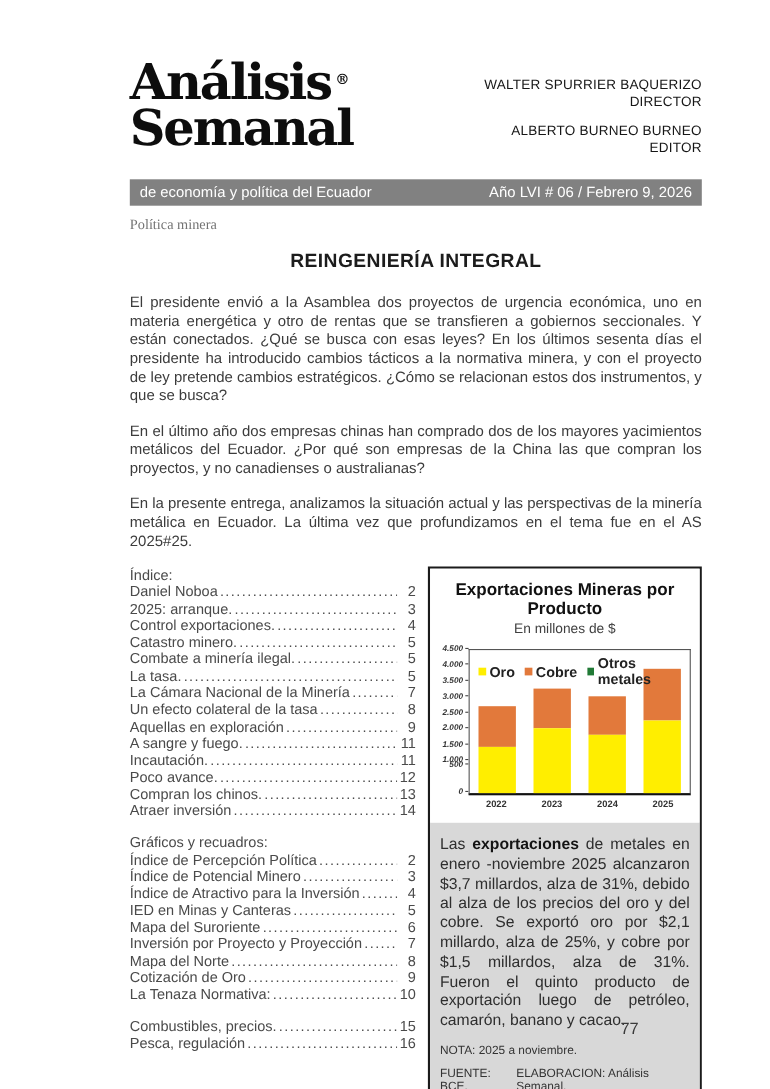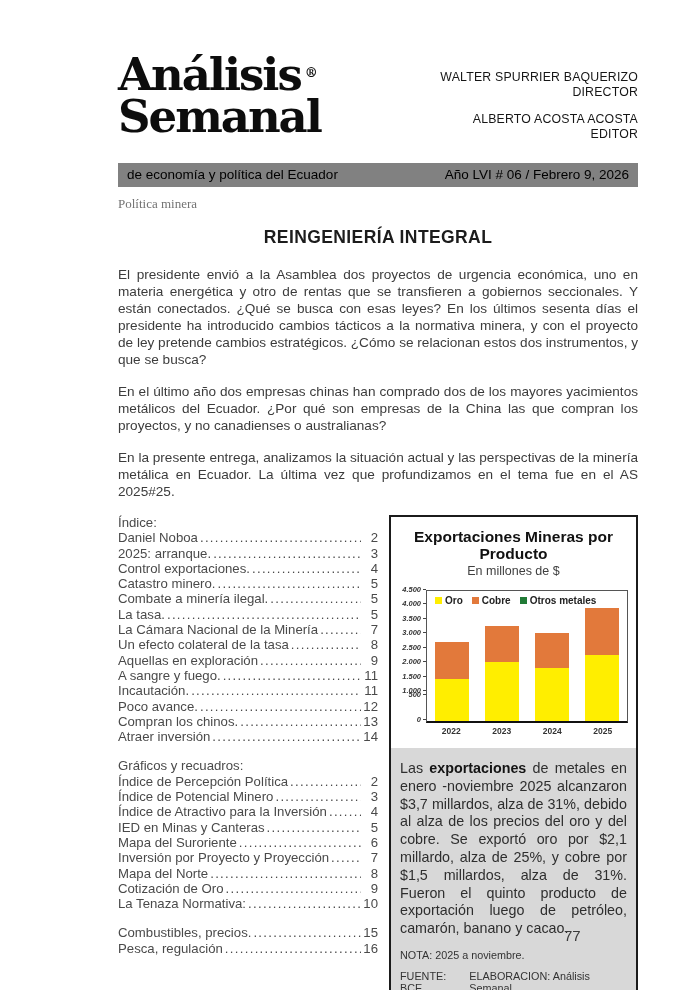--- a/index.html
+++ b/index.html
@@ -12,21 +12,21 @@
   
   .masthead{display:flex;align-items:flex-start;}
   .logo{font-family:"DejaVu Serif",serif;font-weight:bold;color:#0d0d0d;
         font-size:45px;line-height:42px;letter-spacing:-2px;}
   .logo .reg{font-size:13px;letter-spacing:0;vertical-align:top;position:relative;top:-2px;margin-left:4px;}
   .credits{margin-left:auto;text-align:right;padding-top:16px;font-size:12.3px;
            line-height:14.5px;color:#161616;letter-spacing:.2px;}
   .credit-group{margin-bottom:13px;}
 
   
-  .issue-bar{margin-top:9px;background:#818181;color:#000000;font-size:13.5px;
+  .issue-bar{margin-top:9px;background:#818181;color:#ffffff;font-size:13.5px;
              padding:4px 9px 5px;display:flex;justify-content:space-between;align-items:center;}
 
   .kicker{margin-top:9px;font-size:13px;color:#737373;font-family:Liberation Serif, serif;}
 
   .article-title{margin:15px 0 18px;text-align:center;font-weight:bold;
                  font-size:17.5px;letter-spacing:.4px;color:#1c1c1c;}
 
   .body-par{font-size:13.6px;line-height:17px;text-align:justify;color:#3c3c3c;margin:0 0 15px;}
 
   
@@ -46,21 +46,21 @@
   .chart-title{text-align:center;font-weight:bold;font-size:15.5px;line-height:17px;color:#111;padding:0 14px;}
   .chart-sub{text-align:center;font-size:12.5px;color:#3f3f3f;margin-top:2px;}
   .chart-wrap{display:flex;margin-top:12px;}
   .ylabels{position:relative;width:30px;height:130px;flex:none;}
   .ytick{position:absolute;right:0;font-size:7.5px;font-weight:bold;color:#333;
          display:flex;align-items:center;font-style:italic;}
   .ytick::after{content:"";display:inline-block;width:3px;height:1px;background:#444;margin-left:2px;}
   .plot{position:relative;width:200px;height:130px;border:1px solid #555;
         border-bottom:2px solid #111;box-sizing:content-box;background:#fff;}
   .legend{position:absolute;top:4px;left:8px;display:flex;gap:9px;align-items:center;}
-  .leg-item{display:flex;align-items:center;font-size:10px;font-weight:bold;color:#222;}
+  .leg-item{display:flex;align-items:center;font-size:13px;font-weight:bold;color:#222;}
   .leg-item .sw{width:7px;height:7px;margin-right:3px;display:inline-block;}
   .bars{position:absolute;left:0;right:0;bottom:0;display:flex;height:130px;align-items:flex-end;}
   .slot{flex:1;display:flex;justify-content:center;align-items:flex-end;height:100%;}
   .bar{width:34px;display:flex;flex-direction:column-reverse;}
   .xlabels{display:flex;margin-left:30px;width:202px;padding:3px 0 6px;}
   .xlab{flex:1;text-align:center;font-size:8.5px;font-weight:bold;color:#333;}
 
   
   .gray-panel{background:#d8d8d8;padding:12px 9px 10px;}
   .panel-body{font-size:14.3px;line-height:17.8px;text-align:justify;color:#2e2e2e;}
@@ -80,21 +80,21 @@
       <div class="logo">
         <div><span>Análisis</span><span class="reg">®</span></div>
         <div>Semanal</div>
       </div>
       <div class="credits">
         <div class="credit-group">
           <div>WALTER SPURRIER BAQUERIZO</div>
           <div>DIRECTOR</div>
         </div>
         <div class="credit-group">
-          <div>ALBERTO ACOSTA ACOSTA</div>
+          <div>ALBERTO BURNEO BURNEO</div>
           <div>EDITOR</div>
         </div>
       </div>
     </div>
 
     <div class="issue-bar">
       <span>de economía y política del Ecuador</span>
       <span>Año LVI # 06 / Febrero 9, 2026</span>
     </div>
 

